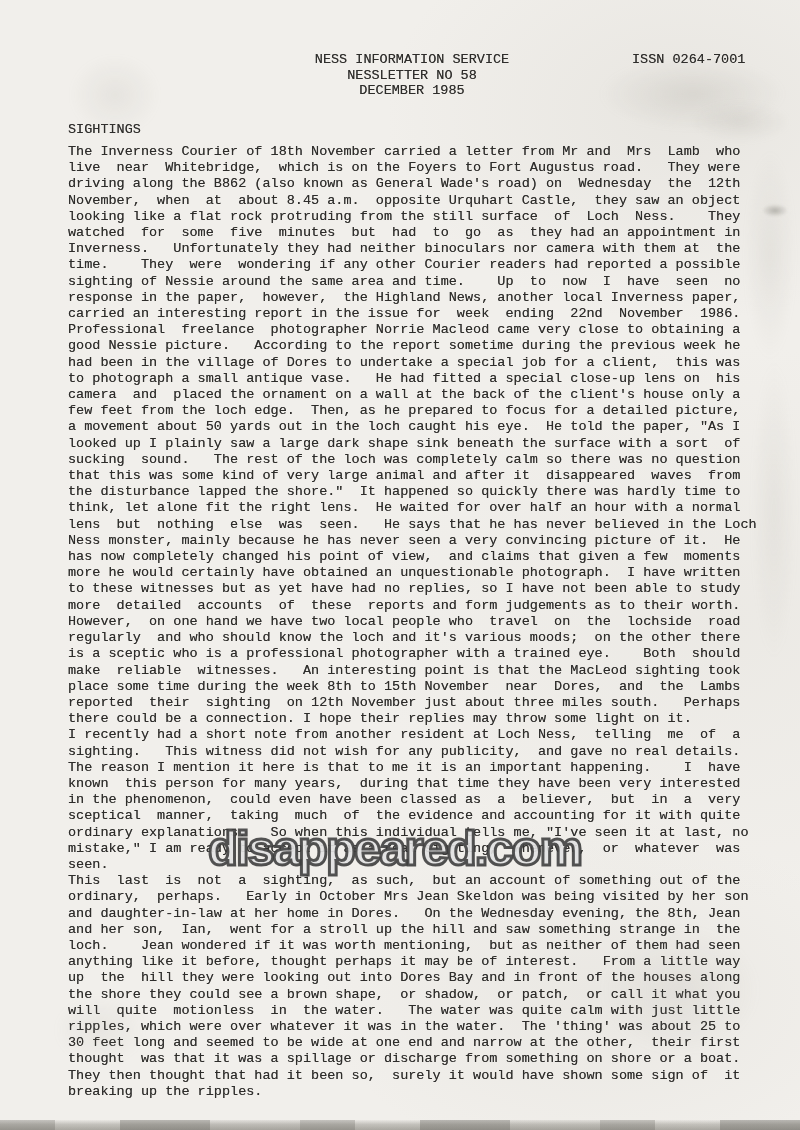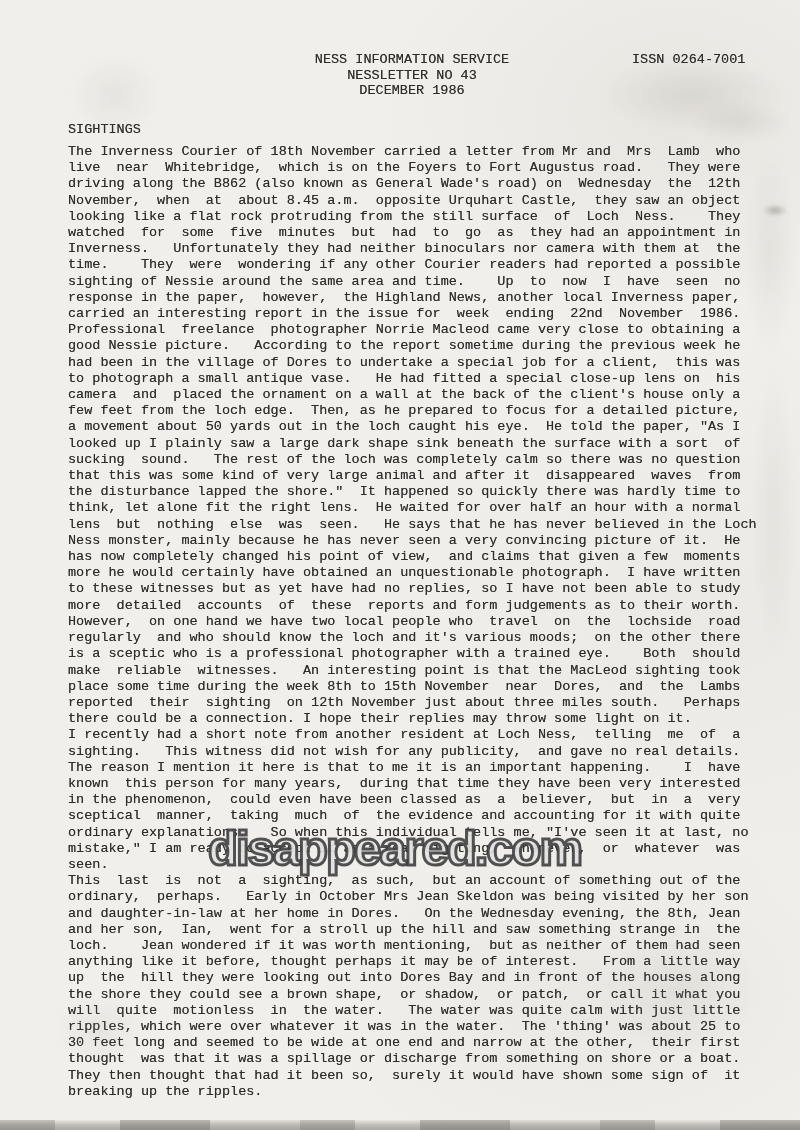--- a/index.html
+++ b/index.html
@@ -97,21 +97,21 @@
         rgba(95,93,87,0.38) 120px, rgba(95,93,87,0.38) 210px,
         rgba(95,93,87,0.10) 210px, rgba(95,93,87,0.10) 300px),
       linear-gradient(to bottom, rgba(150,148,140,0) 0%, rgba(150,148,140,0.45) 45%, rgba(128,126,118,0.6) 100%);
   }
 </style>
 </head>
 <body>
 
 <div class="page">
 
-  <div class="title-block typewriter"><div class="line">NESS INFORMATION SERVICE</div><div class="line">NESSLETTER NO 43</div><div class="line">DECEMBER 1986</div></div>
+  <div class="title-block typewriter"><div class="line">NESS INFORMATION SERVICE</div><div class="line">NESSLETTER NO 58</div><div class="line">DECEMBER 1985</div></div>
 
   <div class="issn typewriter">ISSN 0264-7001</div>
 
   <div class="section-heading typewriter">SIGHTINGS</div>
 
   <div class="body-text typewriter"><div class="line">The Inverness Courier of 18th November carried a letter from Mr and  Mrs  Lamb  who</div><div class="line">live  near  Whitebridge,  which is on the Foyers to Fort Augustus road.   They were</div><div class="line">driving along the B862 (also known as General Wade's road) on  Wednesday  the  12th</div><div class="line">November,  when  at  about 8.45 a.m.  opposite Urquhart Castle,  they saw an object</div><div class="line">looking like a flat rock protruding from the still surface  of  Loch  Ness.    They</div><div class="line">watched  for  some  five  minutes  but  had  to  go  as  they had an appointment in</div><div class="line">Inverness.   Unfortunately they had neither binoculars nor camera with them at  the</div><div class="line">time.    They  were  wondering if any other Courier readers had reported a possible</div><div class="line">sighting of Nessie around the same area and time.    Up  to  now  I  have  seen  no</div><div class="line">response in the paper,  however,  the Highland News, another local Inverness paper,</div><div class="line">carried an interesting report in the issue for  week  ending  22nd  November  1986.</div><div class="line">Professional  freelance  photographer Norrie Macleod came very close to obtaining a</div><div class="line">good Nessie picture.   According to the report sometime during the previous week he</div><div class="line">had been in the village of Dores to undertake a special job for a client,  this was</div><div class="line">to photograph a small antique vase.   He had fitted a special close-up lens on  his</div><div class="line">camera  and  placed the ornament on a wall at the back of the client's house only a</div><div class="line">few feet from the loch edge.  Then, as he prepared to focus for a detailed picture,</div><div class="line">a movement about 50 yards out in the loch caught his eye.  He told the paper, "As I</div><div class="line">looked up I plainly saw a large dark shape sink beneath the surface with a sort  of</div><div class="line">sucking  sound.   The rest of the loch was completely calm so there was no question</div><div class="line">that this was some kind of very large animal and after it  disappeared  waves  from</div><div class="line">the disturbance lapped the shore."  It happened so quickly there was hardly time to</div><div class="line">think, let alone fit the right lens.  He waited for over half an hour with a normal</div><div class="line">lens  but  nothing  else  was  seen.   He says that he has never believed in the Loch</div><div class="line">Ness monster, mainly because he has never seen a very convincing picture of it.  He</div><div class="line">has now completely changed his point of view,  and claims that given a few  moments</div><div class="line">more he would certainly have obtained an unquestionable photograph.  I have written</div><div class="line">to these witnesses but as yet have had no replies, so I have not been able to study</div><div class="line">more  detailed  accounts  of  these  reports and form judgements as to their worth.</div><div class="line">However,  on one hand we have two local people who  travel  on  the  lochside  road</div><div class="line">regularly  and who should know the loch and it's various moods;  on the other there</div><div class="line">is a sceptic who is a professional photographer with a trained eye.    Both  should</div><div class="line">make  reliable  witnesses.   An interesting point is that the MacLeod sighting took</div><div class="line">place some time during the week 8th to 15th November  near  Dores,  and  the  Lambs</div><div class="line">reported  their  sighting  on 12th November just about three miles south.   Perhaps</div><div class="line">there could be a connection. I hope their replies may throw some light on it.</div><div class="line">I recently had a short note from another resident at Loch Ness,  telling  me  of  a</div><div class="line">sighting.   This witness did not wish for any publicity,  and gave no real details.</div><div class="line">The reason I mention it here is that to me it is an important happening.    I  have</div><div class="line">known  this person for many years,  during that time they have been very interested</div><div class="line">in the phenomenon,  could even have been classed as  a  believer,  but  in  a  very</div><div class="line">sceptical  manner,  taking  much  of  the evidence and accounting for it with quite</div><div class="line">ordinary explanations.   So when this individual tells me, "I've seen it at last, no</div><div class="line">mistake," I am ready to accept it as a real sighting,  whenever,  or  whatever  was</div><div class="line">seen.</div><div class="line">This  last  is  not  a  sighting,  as such,  but an account of something out of the</div><div class="line">ordinary,  perhaps.   Early in October Mrs Jean Skeldon was being visited by her son</div><div class="line">and daughter-in-law at her home in Dores.   On the Wednesday evening, the 8th, Jean</div><div class="line">and her son,  Ian,  went for a stroll up the hill and saw something strange in  the</div><div class="line">loch.    Jean wondered if it was worth mentioning,  but as neither of them had seen</div><div class="line">anything like it before, thought perhaps it may be of interest.   From a little way</div><div class="line">up  the  hill they were looking out into Dores Bay and in front of the houses along</div><div class="line">the shore they could see a brown shape,  or shadow,  or patch,  or call it what you</div><div class="line">will  quite  motionless  in  the water.   The water was quite calm with just little</div><div class="line">ripples, which were over whatever it was in the water.  The 'thing' was about 25 to</div><div class="line">30 feet long and seemed to be wide at one end and narrow at the other,  their first</div><div class="line">thought  was that it was a spillage or discharge from something on shore or a boat.</div><div class="line">They then thought that had it been so,  surely it would have shown some sign of  it</div><div class="line">breaking up the ripples.</div></div>
 
   <div class="watermark">disappeared.com</div>
 
   <div class="smudge sm1"></div>

